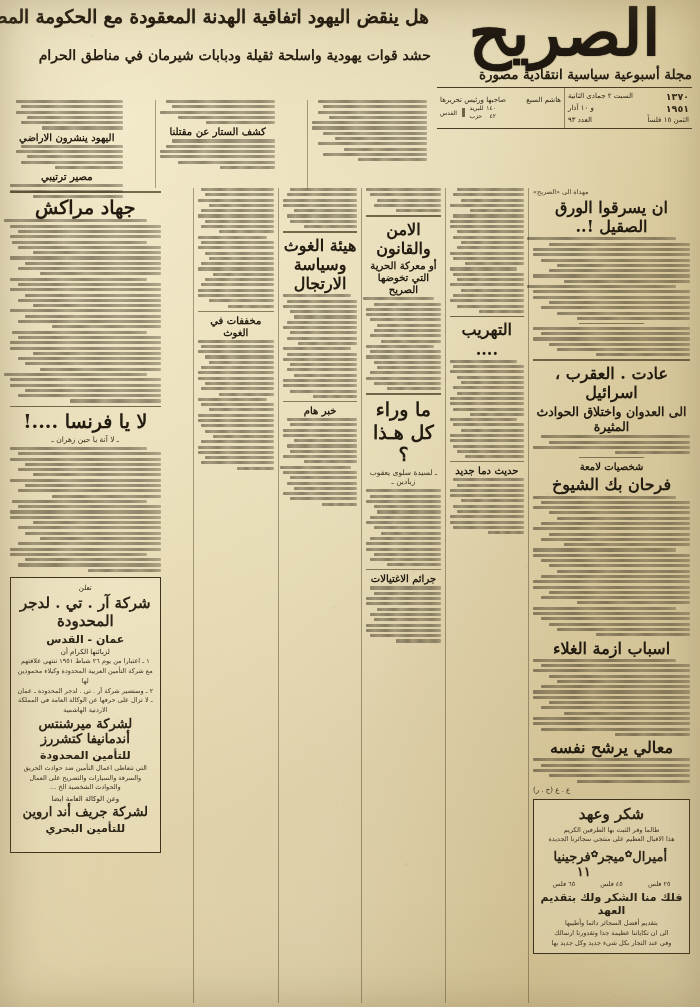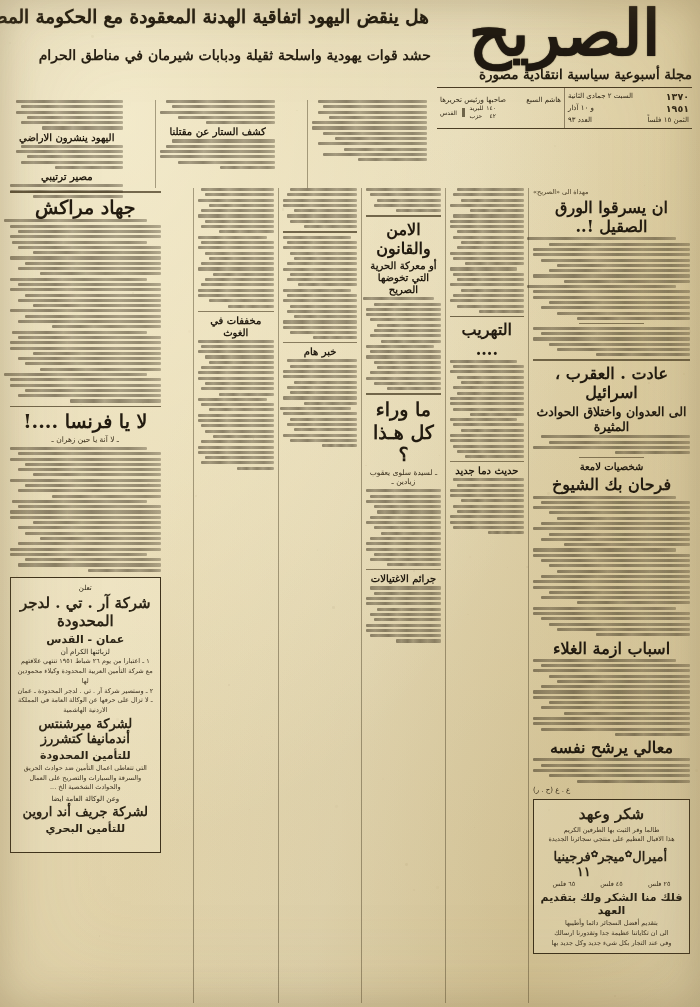--- a/index.html
+++ b/index.html
@@ -420,20 +420,21 @@
         <div class="ln w90"></div>
           <div class="ln w95"></div>
           <div class="ln w88"></div>
         <div class="ln w92"></div>
           <div class="ln w85"></div>
           <div class="ln w95"></div>
         <div class="ln w90"></div>
           <div class="ln w72"></div>
       </div>
       <div class="rule thick"></div>
+      <div class="sec-title lg">هيئة الغوث وسياسة الارتجال</div>
       <div class="body-lines">
         <div class="ln w92 indent"></div>
           <div class="ln w95"></div>
           <div class="ln w88"></div>
         <div class="ln w90"></div>
           <div class="ln w85"></div>
           <div class="ln w95"></div>
         <div class="ln w92"></div>
           <div class="ln w90"></div>
           <div class="ln w95"></div>

